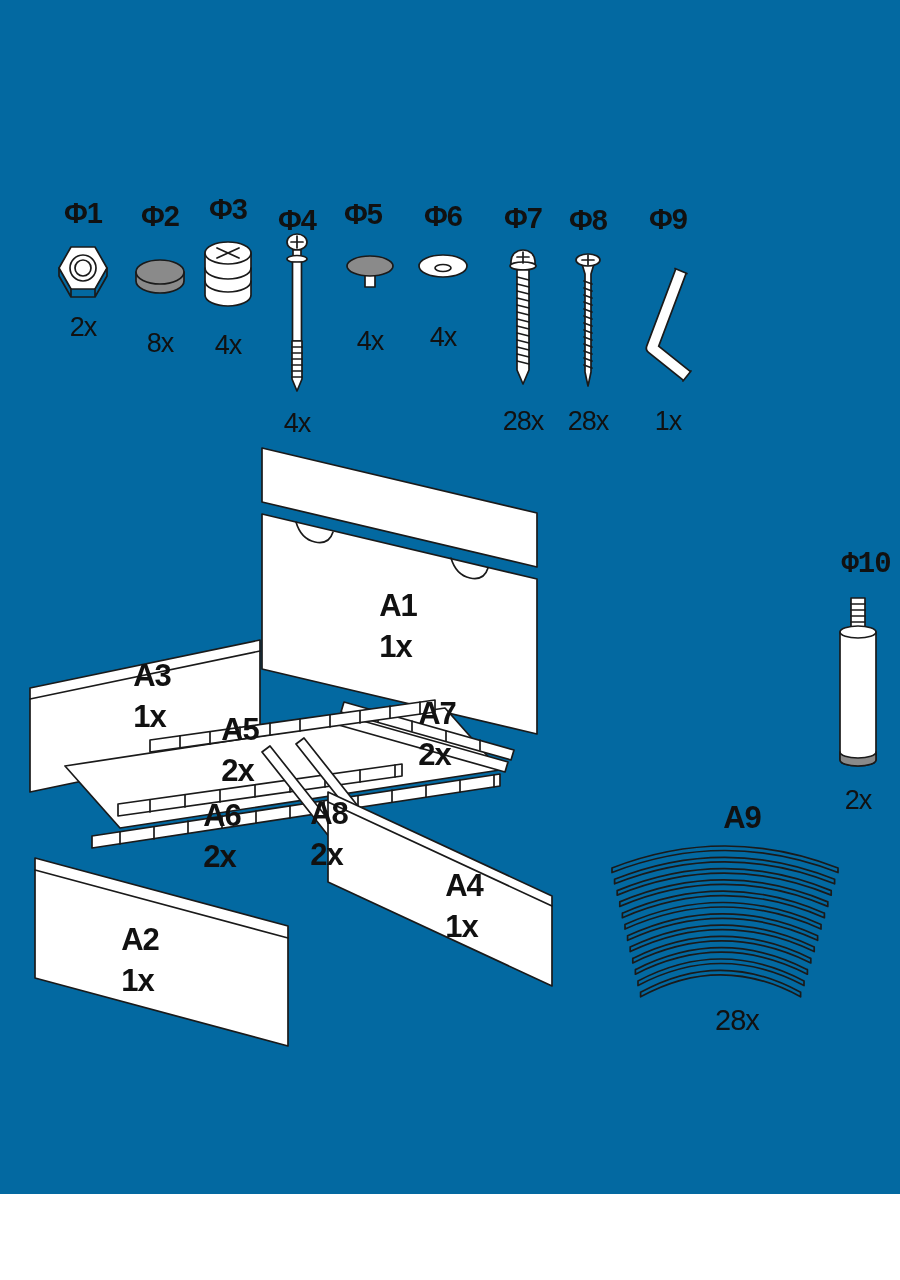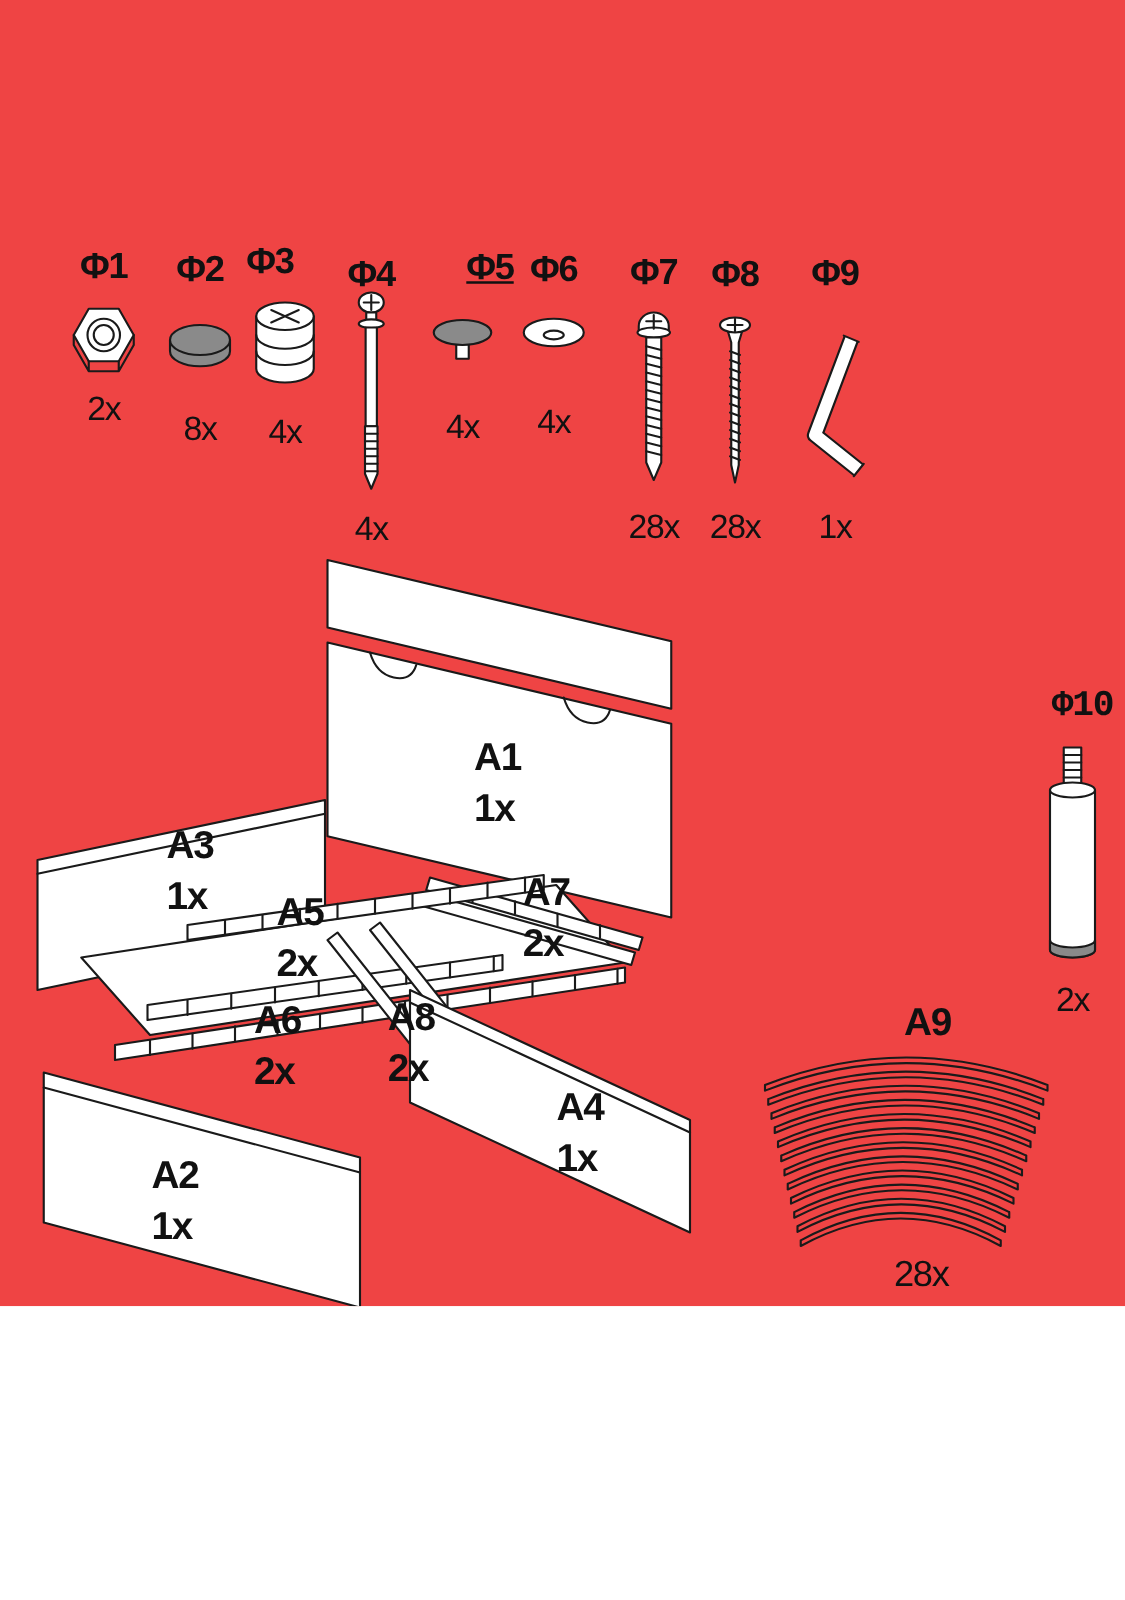--- a/index.html
+++ b/index.html
@@ -1,16 +1,16 @@
 <!DOCTYPE html>
 <html><head>
 <meta charset="utf-8">
 <style>
   html,body { margin:0; padding:0; background:#fff; }
-  .page { position:relative; width:900px; height:1045px; background:#ef4444; overflow:hidden;
+  .page { position:relative; width:900px; height:1194px; background:#0369a1; overflow:hidden;
           font-family:"Liberation Sans", sans-serif; color:#111; }
   svg.art { position:absolute; left:0; top:0; }
   .ln { fill:none; stroke:#1a1a1a; stroke-width:1.7; stroke-linecap:round; stroke-linejoin:round; }
   .fw { fill:#ffffff; stroke:#1a1a1a; stroke-width:1.7; stroke-linejoin:round; }
   .g1 { fill:#8a8a8a; stroke:#1a1a1a; stroke-width:1.7; stroke-linejoin:round; }
   .hw-label { position:absolute; transform:translateX(-50%); font-weight:700; font-size:29px;
               letter-spacing:-1px; white-space:nowrap; }
   .hw-qty   { position:absolute; transform:translateX(-50%); font-weight:400; font-size:27px;
               letter-spacing:-1px; white-space:nowrap; }
   .part-block { position:absolute; transform:translateX(-50%); font-weight:700; font-size:31px;
@@ -155,23 +155,23 @@
         <path d="M630.2,947.1 Q722.2,903.1 814.2,947.1 M630.2,951.6 Q722.2,907.6 814.2,951.6 M630.2,947.1 l0,4.5 M814.2,947.1 l0,4.5" class="ln"></path>
         <path d="M632.8,958.4 Q721.8,914.4 810.8,958.4 M632.8,962.9 Q721.8,918.9 810.8,962.9 M632.8,958.4 l0,4.5 M810.8,958.4 l0,4.5" class="ln"></path>
         <path d="M635.4,969.7 Q721.4,925.7 807.4,969.7 M635.4,974.2 Q721.4,930.2 807.4,974.2 M635.4,969.7 l0,4.5 M807.4,969.7 l0,4.5" class="ln"></path>
         <path d="M638,981 Q721,937 804,981 M638,985.5 Q721,941.5 804,985.5 M638,981 l0,4.5 M804,981 l0,4.5" class="ln"></path>
         <path d="M640.6,992.3 Q720.6,948.3 800.6,992.3 M640.6,996.8 Q720.6,952.8 800.6,996.8 M640.6,992.3 l0,4.5 M800.6,992.3 l0,4.5" class="ln"></path>
       </g>
   </svg>
 
   <div class="hw-label" style="left:83px;  top:197px;">Φ1</div>
   <div class="hw-label" style="left:160px; top:200px;">Φ2</div>
-  <div class="hw-label" style="left:216px; top:193px;">Φ3</div>
+  <div class="hw-label" style="left:228px; top:193px;">Φ3</div>
   <div class="hw-label" style="left:297px; top:204px;">Φ4</div>
-  <div class="hw-label" style="left:392px; top:198px;text-decoration:underline;">Φ5</div>
+  <div class="hw-label" style="left:363px; top:198px;">Φ5</div>
   <div class="hw-label" style="left:443px; top:200px;">Φ6</div>
   <div class="hw-label" style="left:523px; top:202px;text-align:right;">Φ7</div>
   <div class="hw-label" style="left:588px; top:204px;">Φ8</div>
   <div class="hw-label" style="left:668px; top:203px;">Φ9</div>
   <div class="hw-label" style="left:866px; top:548px;font-family:Liberation Mono, monospace;">Φ10</div>
 
   <div class="hw-qty" style="left:83px;  top:312px;">2x</div>
   <div class="hw-qty" style="left:160px; top:318px;margin-top:10px;">8x</div>
   <div class="hw-qty" style="left:228px; top:330px;">4x</div>
   <div class="hw-qty" style="left:297px; top:408px;">4x</div>

